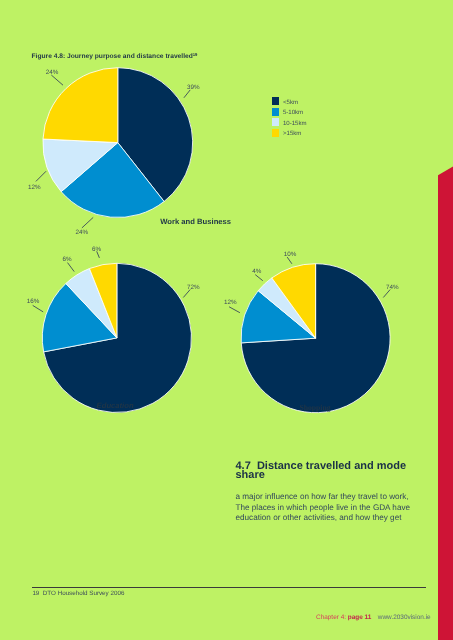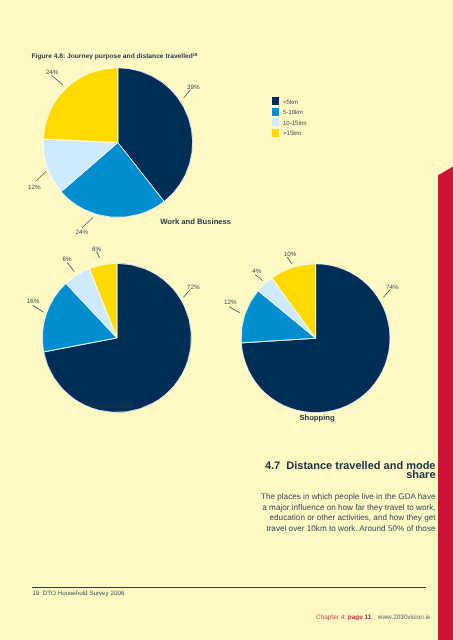--- a/index.html
+++ b/index.html
@@ -3,21 +3,21 @@
 <meta charset="utf-8">
 <title>Journey purpose and distance travelled</title>
 <style>
   html,body{margin:0;padding:0;}
   body{
     width:453px;height:640px;overflow:hidden;background:#ffffff;
     font-family:"Liberation Sans",sans-serif;
     -webkit-font-smoothing:antialiased;
     text-rendering:geometricPrecision;
   }
-  #page{position:relative;width:453px;height:640px;background:#fef9c3;text-align:right;}
+  #page{position:relative;width:453px;height:640px;background:#bef264;}
   .red-bar{position:absolute;right:0;}
   #figure-title{
     position:absolute;left:31.5px;top:52.6px;line-height:7px;
     font-size:6.66px;font-weight:bold;color:#1f3547;letter-spacing:0;
   }
   #figure-title sup{font-size:4.2px;vertical-align:baseline;position:relative;top:-1.9px;}
   svg.pie{position:absolute;left:0;top:0;overflow:visible;}
   .pct{font-family:"Liberation Sans",sans-serif;font-size:6.3px;fill:#3d4c5a;}
   .leader{stroke:#3b4a5a;stroke-width:0.9;fill:none;}
   .chart-caption{
@@ -106,21 +106,21 @@
         <line x1="255.2" y1="274.6" x2="262.8" y2="280.7" class="leader"></line>
         <text x="252.2" y="272.7" class="pct">4%</text>
         <line x1="287.2" y1="257.1" x2="291.9" y2="263.8" class="leader"></line>
         <text x="283.7" y="255.8" class="pct">10%</text>
       </g>
     </svg>
 
   <div id="chart-captions">
       <div class="chart-caption" style="left: 160.2px; top: 217.1px;">Work and Business</div>
       <div class="chart-caption" style="left: 96.6px; top: 401px; font-style: italic;">Education</div>
-      <div class="chart-caption" style="left: 299.4px; top: 413px;">Shopping</div>
+      <div class="chart-caption" style="left: 299.4px; top: 403px; font-family: Liberation Serif, serif;">Shopping</div>
     </div>
 
   <div id="legend">
       <div class="legend-row">
         <span class="legend-swatch" style="background: rgb(0, 46, 87);"></span>
         <span class="legend-label">&lt;5km</span>
       </div>
       <div class="legend-row">
         <span class="legend-swatch" style="background: rgb(0, 142, 208);"></span>
         <span class="legend-label">5-10km</span>
@@ -131,24 +131,23 @@
       </div>
       <div class="legend-row">
         <span class="legend-swatch" style="background: rgb(255, 217, 0);"></span>
         <span class="legend-label">&gt;15km</span>
       </div>
     </div>
 
   <div id="section">
     <div id="section-heading"><span>4.7</span><span class="hsp">&nbsp;&nbsp;</span><span>Distance travelled and mode share</span></div>
     <div id="section-body">
+        <div class="body-line">a major influence on how far they travel to work,</div>
         <div class="body-line">The places in which people live in the GDA have</div>
-        <div class="body-line">a major influence on how far they travel to work,</div>
         <div class="body-line">education or other activities, and how they get</div>
-        <div class="body-line">travel over 10km to work. Around 50% of those</div>
       </div>
   </div>
 
   <div id="footnote-rule"></div>
   <div id="footnote">
     <span>19</span><span>&nbsp;&nbsp;</span><span>DTO Household Survey 2006</span>
   </div>
 
   <div id="footer">
     <span class="f-chap">Chapter 4:</span>

